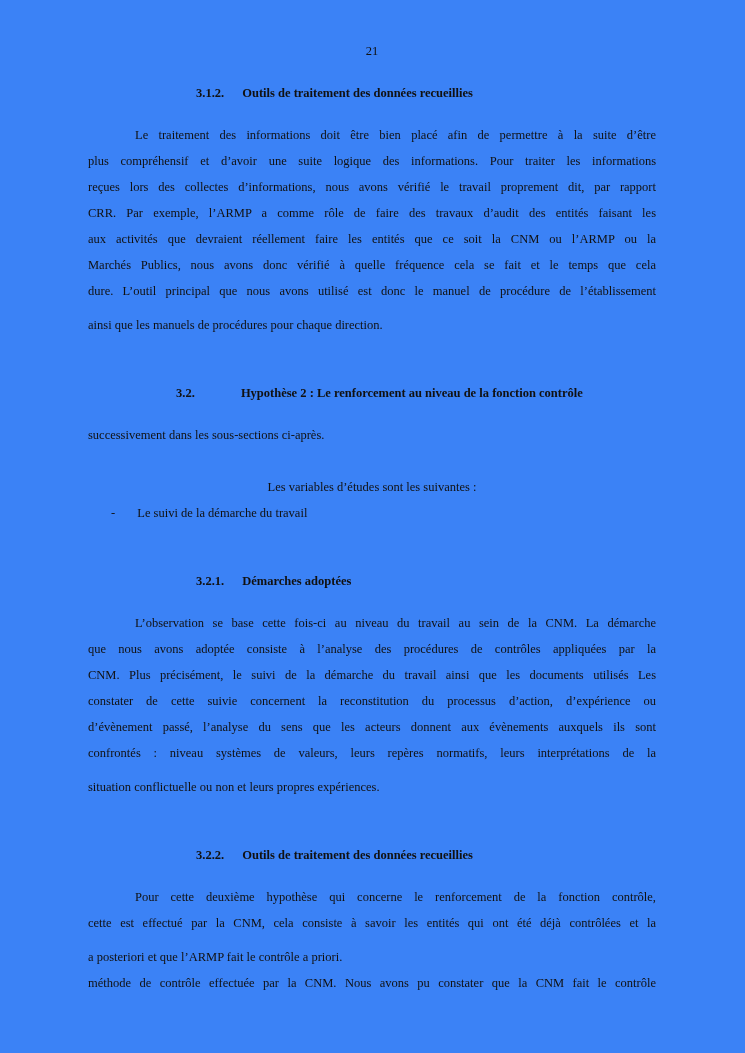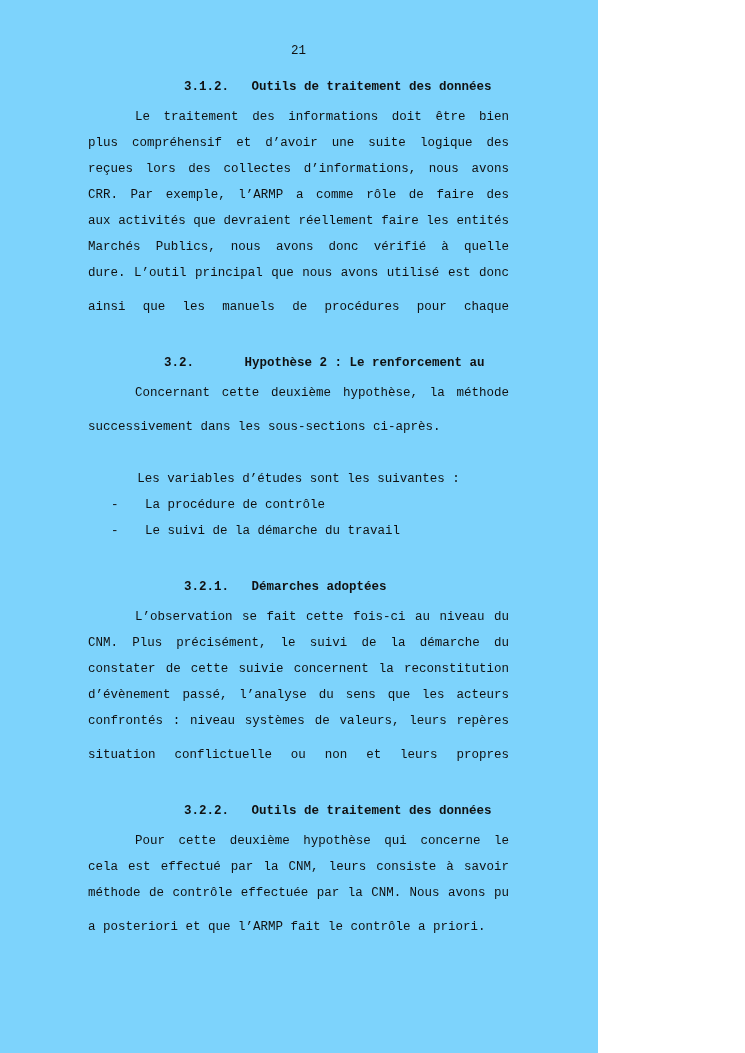--- a/index.html
+++ b/index.html
@@ -1,22 +1,22 @@
 <!DOCTYPE html>
 <html><head>
 <meta charset="utf-8">
 <style>
   html, body { margin: 0; padding: 0; background: #ffffff; }
   .page {
     position: relative;
-    width: 598px;
+    width: 745px;
     height: 1053px;
-    background: #7dd3fc;
+    background: #3b82f6;
     color: #111111;
-    font-family: Liberation Mono, monospace;
+    font-family: Liberation Serif, serif;
     font-size: 12.5px;
     overflow: hidden;
   }
   .page-number {
     margin: 38px 89px 0 88px;
     height: 26px;
     line-height: 26px;
     text-align: center;
   }
   .text-block { margin: 10px 89px 0 88px; }
@@ -25,21 +25,21 @@
     line-height: 26px;
     text-align: justify;
     text-align-last: justify;
     overflow: hidden;
   }
   .line.last { text-align-last: left; margin-top: 8px; }
   .line.indent { text-indent: 47px; }
   .plain-line { height: 26px; line-height: 26px; overflow: hidden; text-align: center; }
   .spacer { height: 26px; }
   .heading {
-    margin: 4px;
+    margin: 16px;
     height: 26px;
     line-height: 26px;
     font-size: 12.5px;
     font-weight: bold;
     overflow: hidden;
   }
   .h-deep { padding-left: 92px; }
   .h-deep .h-title { margin-left: 15px; }
   .h-mid { padding-left: 72px; }
   .h-mid .h-title { margin-left: 43px; }
@@ -73,61 +73,57 @@
     </div>
 
     <div class="spacer"></div>
 
     <h3 class="heading h-mid">
       <span class="h-num">3.2.</span>
       <span class="h-title">Hypothèse 2 : Le renforcement au niveau de la fonction contrôle</span>
     </h3>
 
     <div class="para">
-      <div class="line indent">Concernant cette deuxième hypothèse, la méthode s’est basée sur l’observation et</div>
       <div class="line last">successivement dans les sous-sections ci-après.</div>
     </div>
 
     <div class="spacer"></div>
 
     <div class="plain-line">Les variables d’études sont les suivantes :</div>
 
-    <div class="list-line">
-      <span class="bullet">-</span>
-      <span class="li-text">La procédure de contrôle</span>
-    </div>
     <div class="list-line">
       <span class="bullet">-</span>
       <span class="li-text">Le suivi de la démarche du travail</span>
     </div>
 
     <div class="spacer"></div>
 
     <h3 class="heading h-deep">
       <span class="h-num">3.2.1.</span>
       <span class="h-title">Démarches adoptées</span>
     </h3>
 
     <div class="para">
-      <div class="line indent">L’observation se fait cette fois-ci au niveau du travail au sein de la CNM. La démarche</div>
+      <div class="line indent">L’observation se base cette fois-ci au niveau du travail au sein de la CNM. La démarche</div>
+      <div class="line">que nous avons adoptée consiste à l’analyse des procédures de contrôles appliquées par la</div>
       <div class="line">CNM. Plus précisément, le suivi de la démarche du travail  ainsi que les documents utilisés Les</div>
       <div class="line">constater de cette suivie concernent la reconstitution du processus d’action, d’expérience ou</div>
       <div class="line">d’évènement passé, l’analyse du sens que les acteurs donnent aux évènements auxquels ils sont</div>
       <div class="line">confrontés : niveau systèmes de valeurs, leurs repères normatifs, leurs interprétations de la</div>
       <div class="line last">situation conflictuelle ou non et leurs propres expériences.</div>
     </div>
 
     <div class="spacer"></div>
 
     <h3 class="heading h-deep">
       <span class="h-num">3.2.2.</span>
       <span class="h-title">Outils de traitement des données recueillies</span>
     </h3>
 
     <div class="para">
       <div class="line indent">Pour cette deuxième hypothèse qui concerne le renforcement de la fonction contrôle,</div>
-      <div class="line">cela est effectué par la CNM, leurs consiste à savoir les entités qui ont été déjà  contrôlées et la</div>
+      <div class="line">cette est effectué par la CNM, cela consiste à savoir les entités qui ont été déjà  contrôlées et la</div>
+      <div class="line last">a posteriori et que l’ARMP fait le contrôle a priori.</div>
       <div class="line">méthode de contrôle effectuée par la CNM. Nous avons pu constater que la CNM fait le contrôle</div>
-      <div class="line last">a posteriori et que l’ARMP fait le contrôle a priori.</div>
     </div>
 
   </div>
 </div>
 
 </body></html>

